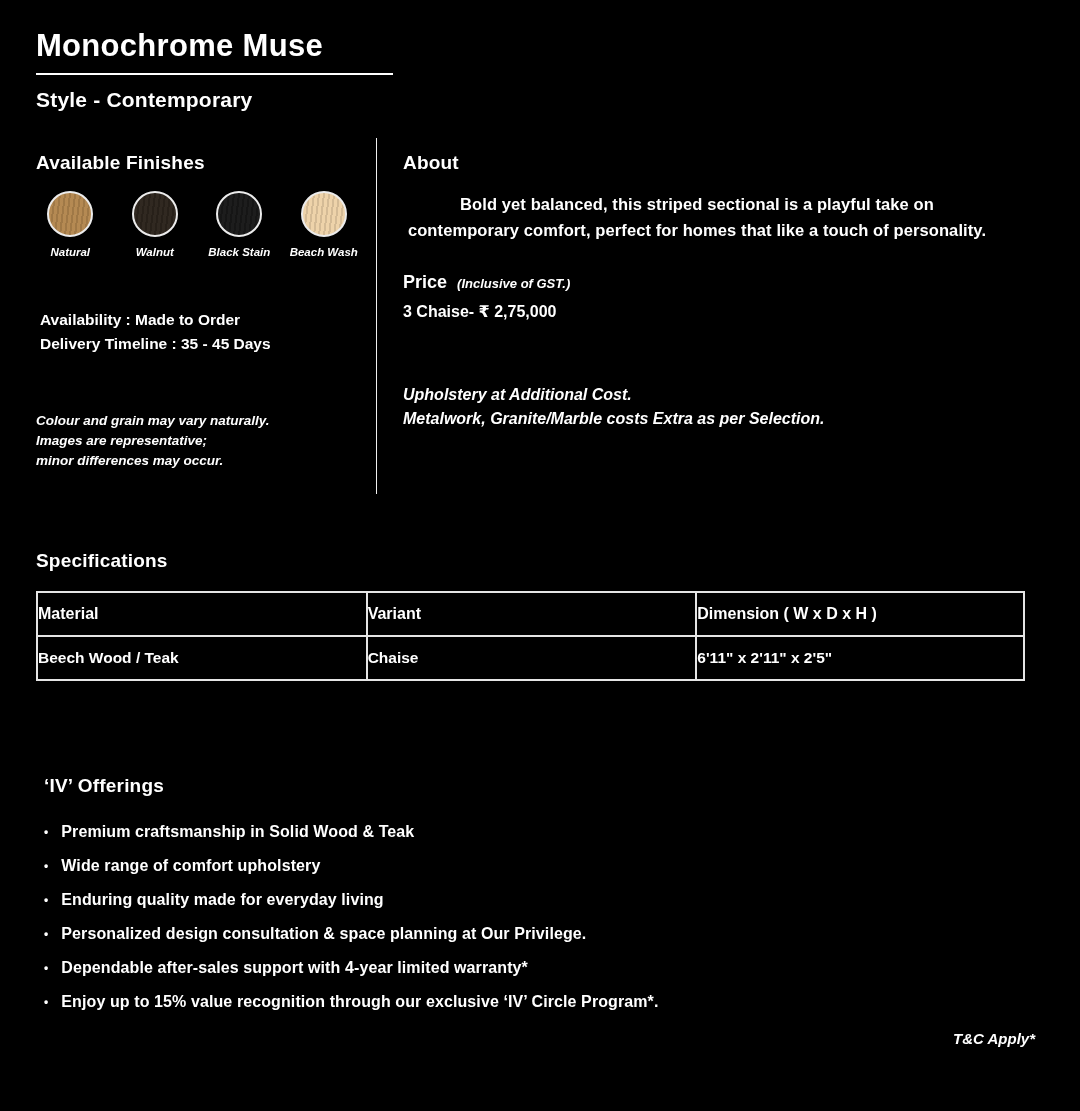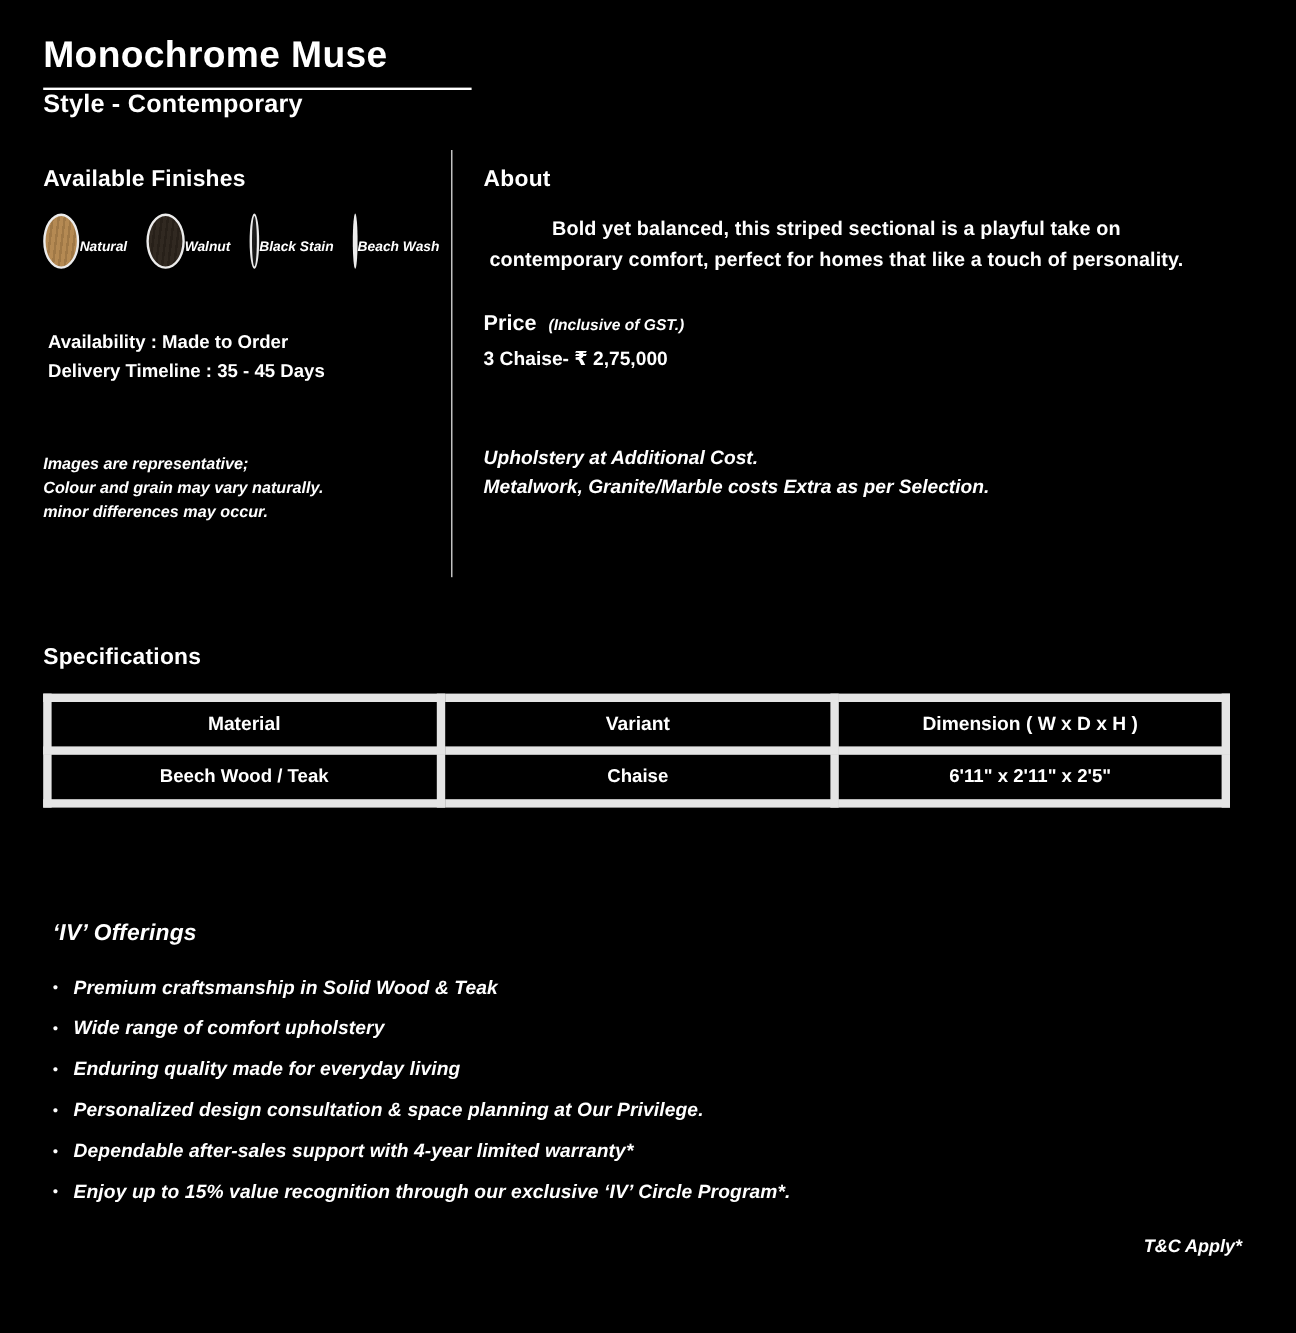--- a/index.html
+++ b/index.html
@@ -10,37 +10,37 @@
     position: relative;
     overflow: hidden;
     color: #fff;
     font-family: "Liberation Sans", "DejaVu Sans", sans-serif;
   }
 
   
   .header { padding: 28px 36px 0 36px; }
   .page-title { font-size: 31px; font-weight: 800; letter-spacing: 0.3px; }
   .title-rule { width: 357px; height: 2px; background: #fff; margin-top: 9px; }
-  .style-line { font-size: 21px; font-weight: bold; margin-top: 0; letter-spacing: 0.2px; }
+  .style-line { font-size: 21px; font-weight: bold; margin-top: 13px; letter-spacing: 0.2px; }
 
   
   .columns { display: flex; margin: 26px 0 0 36px; }
   .left-col {
     width: 341px;
     min-height: 356px;
     border-right: 1px solid #f0f0f0;
     padding: 14px 18px 0 0;
   }
   .right-col { flex: 1; padding: 14px 48px 0 26px; }
 
   .section-heading { font-size: 19px; font-weight: 800; letter-spacing: 0.2px; }
 
   
   .swatch-row { display: flex; gap: 16px; margin-top: 17px; }
-  .swatch { display: flex; align-items: center; width: 70px; }
+  .swatch { display: flex; flex-direction: column; align-items: center; width: 70px; }
   .swatch-circle {
     width: 46px; height: 46px; border-radius: 50%;
     border: 2px solid #ececec; position: relative; overflow: hidden;
   }
   .swatch-circle::after {
     content: ""; position: absolute; inset: 0; border-radius: 50%;
     background: repeating-linear-gradient(97deg, rgba(0,0,0,0.20) 0 2px, rgba(255,255,255,0.04) 2px 5px);
     opacity: 0.55;
   }
   .swatch-label { font-size: 11.5px; font-style: italic; font-weight: bold; margin-top: 9px; white-space: nowrap; }
@@ -57,31 +57,31 @@
   .price-value { margin-top: 9px; font-size: 16px; font-weight: bold; }
   .extra-costs { margin-top: 62px; font-size: 16px; font-weight: bold; font-style: italic; line-height: 1.5; }
 
   
   .specs { margin: 56px 36px 0 36px; }
   .specs table {
     margin-top: 19px; width: 989px;
     border-collapse: collapse;
   }
   .specs th, .specs td {
-    border: 7px solid #e5e5e5;
+    border: 2px solid #e5e5e5;
     height: 44px;
-    text-align: center;
+    text-align: left;
     vertical-align: middle;
     font-weight: bold;
   }
   .specs th { font-size: 16px; width: 33.4%; }
   .specs td { font-size: 15.5px; }
 
   
-  .offerings { margin: 94px 36px 0 44px; font-style: italic; }
+  .offerings { margin: 94px 36px 0 44px; }
   .offerings ul { list-style: none; margin-top: 26px; }
   .offerings li { display: flex; align-items: baseline; gap: 13px; font-size: 16px; font-weight: bold; margin-bottom: 16px; letter-spacing: 0.1px; }
   .bullet-dot { font-size: 12px; position: relative; top: -1px; }
 
   
   .tnc { position: absolute; right: 45px; top: 1030px; font-size: 15px; font-weight: bold; font-style: italic; margin-left: 24px; }
 </style>
 </head>
 <body>
 
@@ -114,22 +114,22 @@
         <div class="swatch-label">Beach Wash</div>
       </div>
     </div>
 
     <div class="availability-block">
       <div>Availability : Made to Order</div>
       <div>Delivery Timeline : 35 - 45 Days</div>
     </div>
 
     <div class="disclaimer">
+      <div>Colour and grain may vary naturally.</div>
       <div>Images are representative;</div>
-      <div>Colour and grain may vary naturally.</div>
       <div>minor differences may occur.</div>
     </div>
   </div>
 
   <div class="right-col">
     <div class="section-heading">About</div>
     <p class="about-desc">Bold yet balanced, this striped sectional is a playful take on contemporary comfort, perfect for homes that like a touch of personality.</p>
 
     <div class="price-row">
       <span class="price-label">Price</span>

